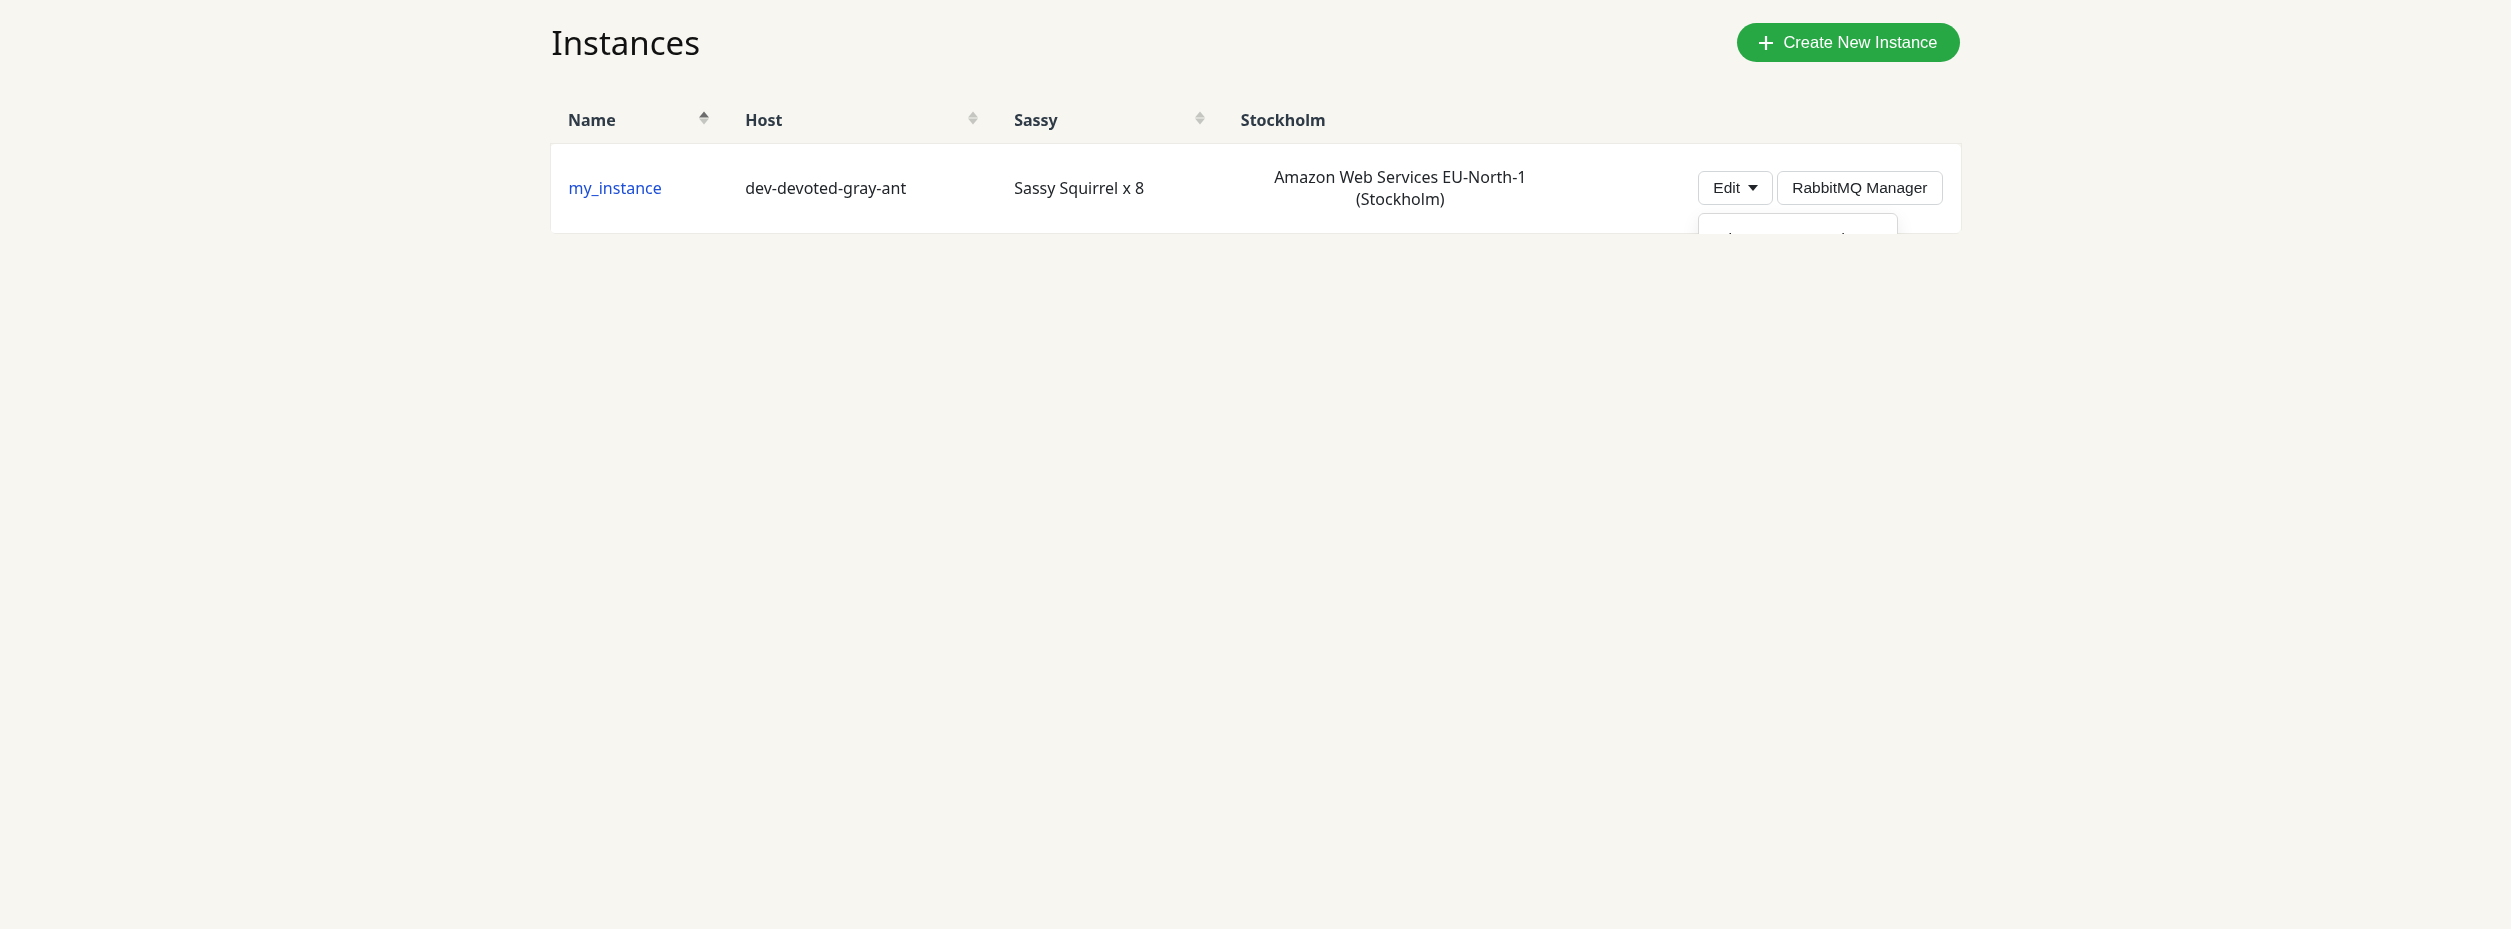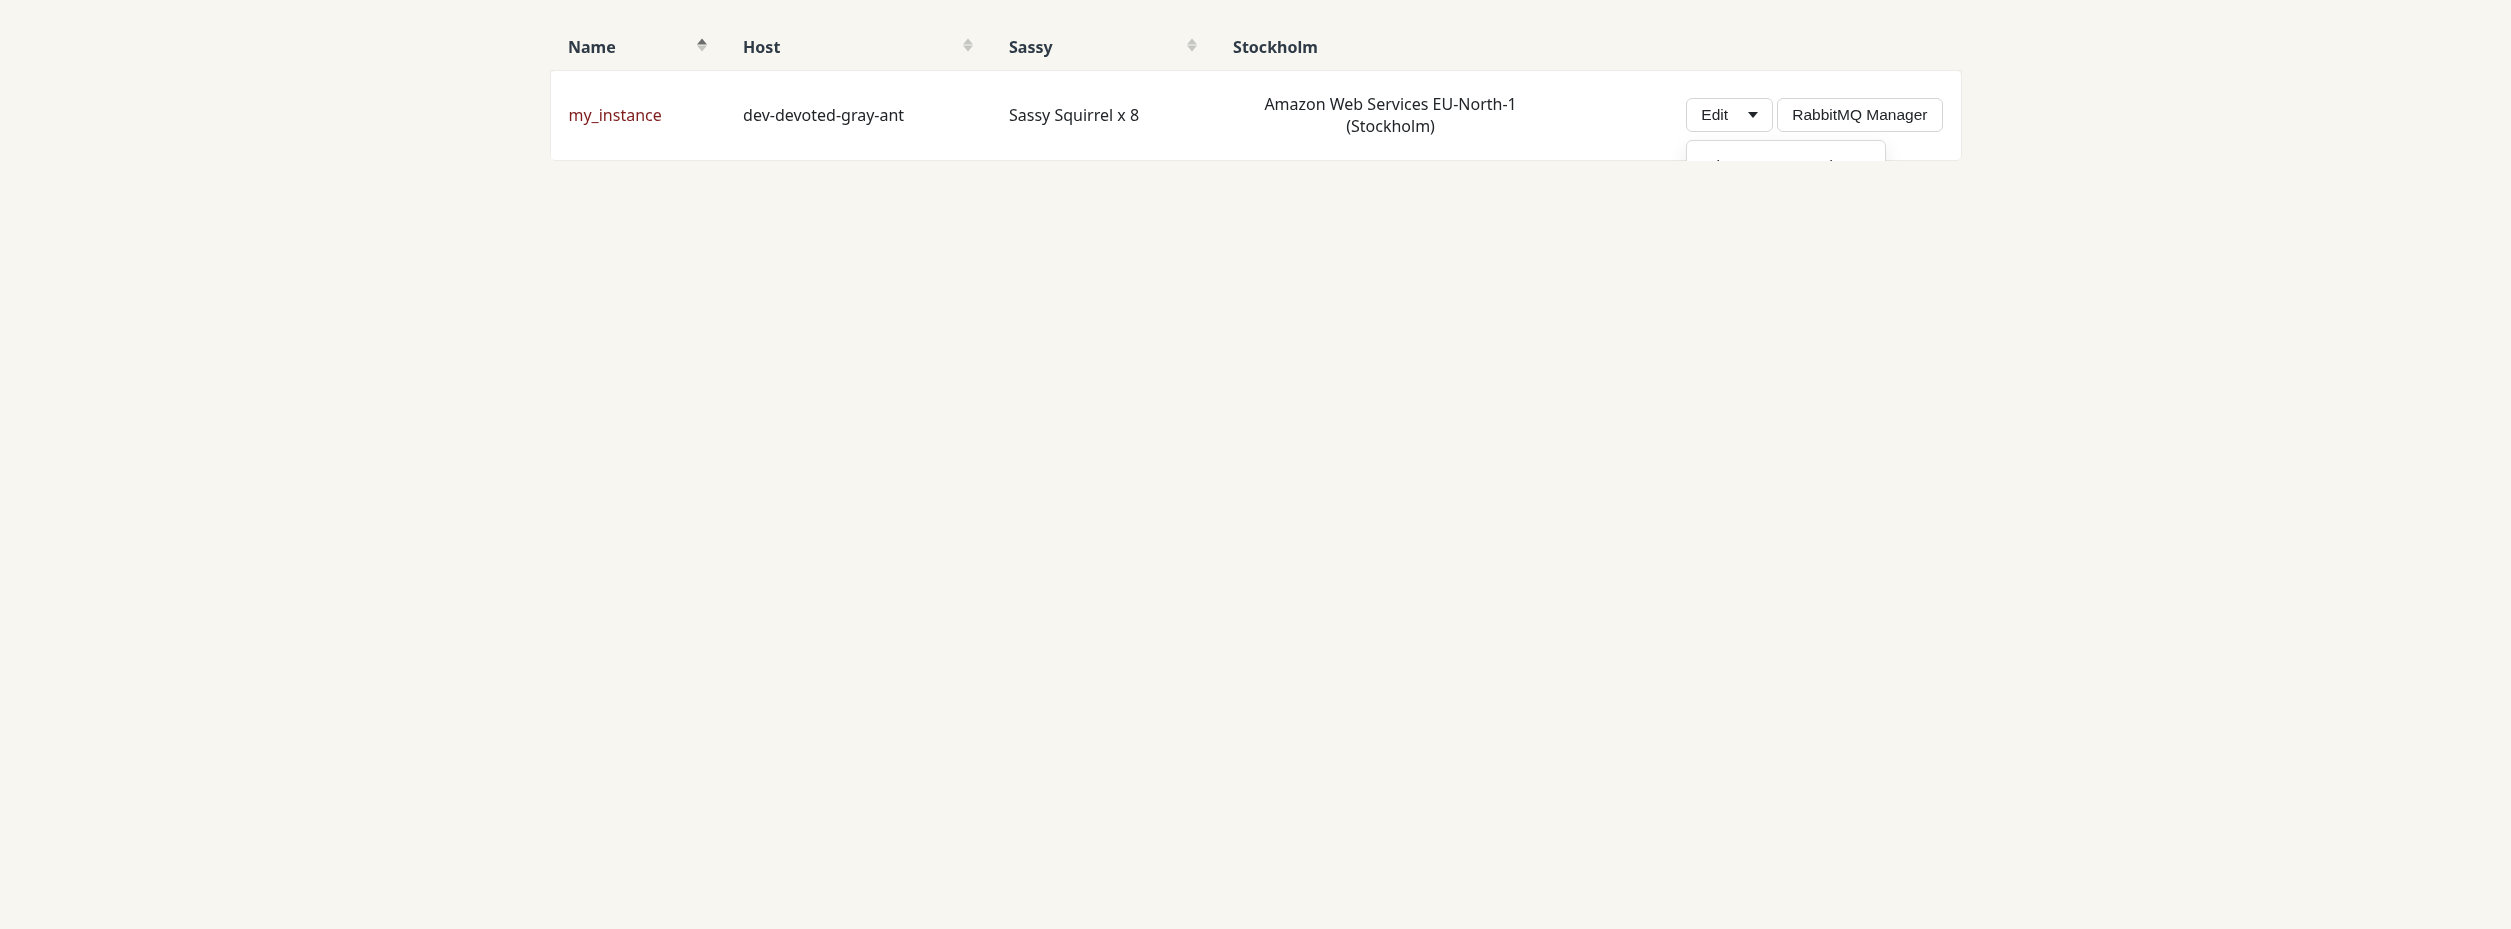--- a/index.html
+++ b/index.html
@@ -92,32 +92,32 @@
     border-left: 1px solid #ecebe6;
     border-top-left-radius: 6px;
     border-bottom-left-radius: 6px;
   }
   tbody td:last-child {
     border-right: 1px solid #ecebe6;
     border-top-right-radius: 6px;
     border-bottom-right-radius: 6px;
   }
   .instance-link {
-    color: #7f1d1d;
+    color: #1d4ed8;
     text-decoration: none;
   }
   .datacenter { max-width: 260px; line-height: 1.4; text-align: center; }
   .actions-cell {
     text-align: right;
     white-space: nowrap;
   }
   .btn-outline {
     display: inline-flex;
     align-items: center;
-    gap: 20px;
+    gap: 8px;
     background: #fff;
     border: 1px solid #d3d6d9;
     color: #212529;
     border-radius: 6px;
     padding: 7px 14px;
     font-size: 15.5px;
     cursor: pointer;
     vertical-align: middle;
   }
   .caret-down-icon {
@@ -150,20 +150,29 @@
     color: #212529;
     cursor: pointer;
     white-space: nowrap;
   }
 </style>
 </head>
 <body>
 
 <div class="page">
 
+  <div class="page-header">
+    <h1 class="page-title">Instances</h1>
+    <button class="btn-create">
+      <svg class="plus-icon" viewBox="0 0 14 14">
+        <path d="M7 0v14M0 7h14" stroke="#fff" stroke-width="2.2" stroke-linecap="round"></path>
+      </svg>
+      <span>Create New Instance</span>
+    </button>
+  </div>
 
   <div class="table-wrap">
     <table>
       <thead>
         <tr>
           <th>
             <span>Name</span>
             <span class="sort-caret">
               <span class="up"></span>
                 <span class="down"></span>

